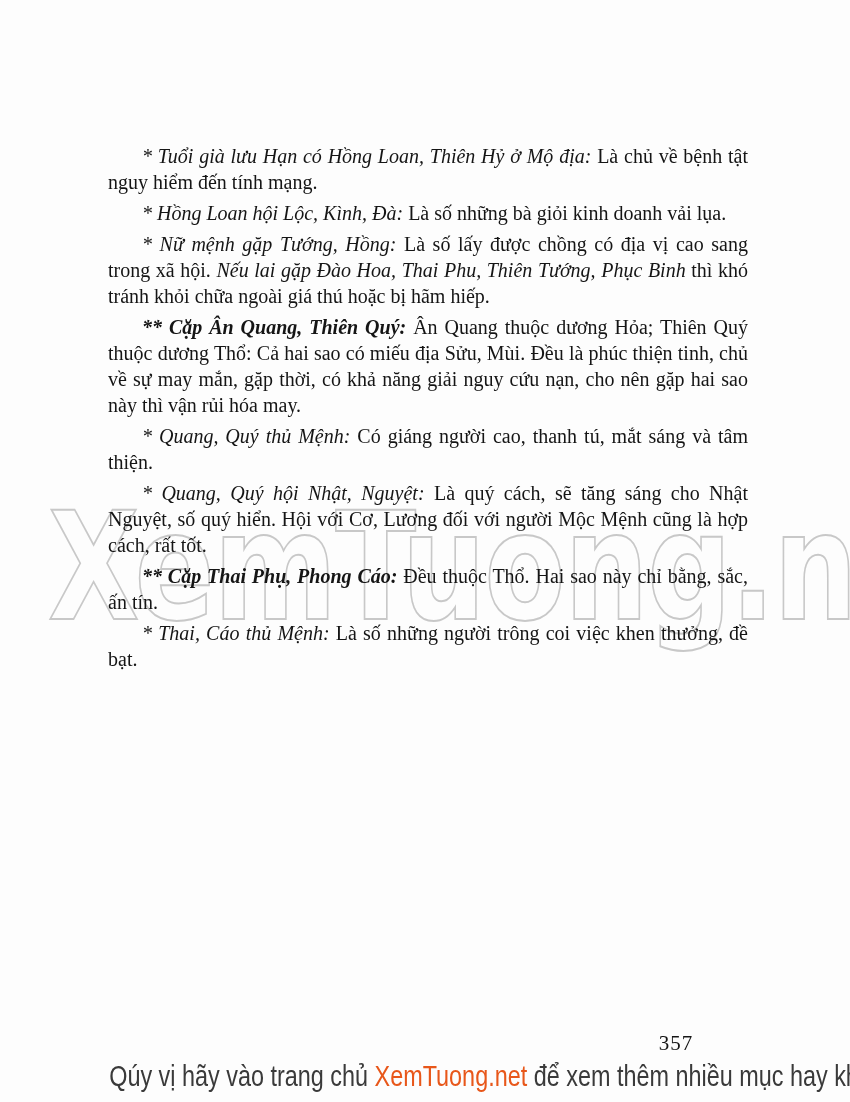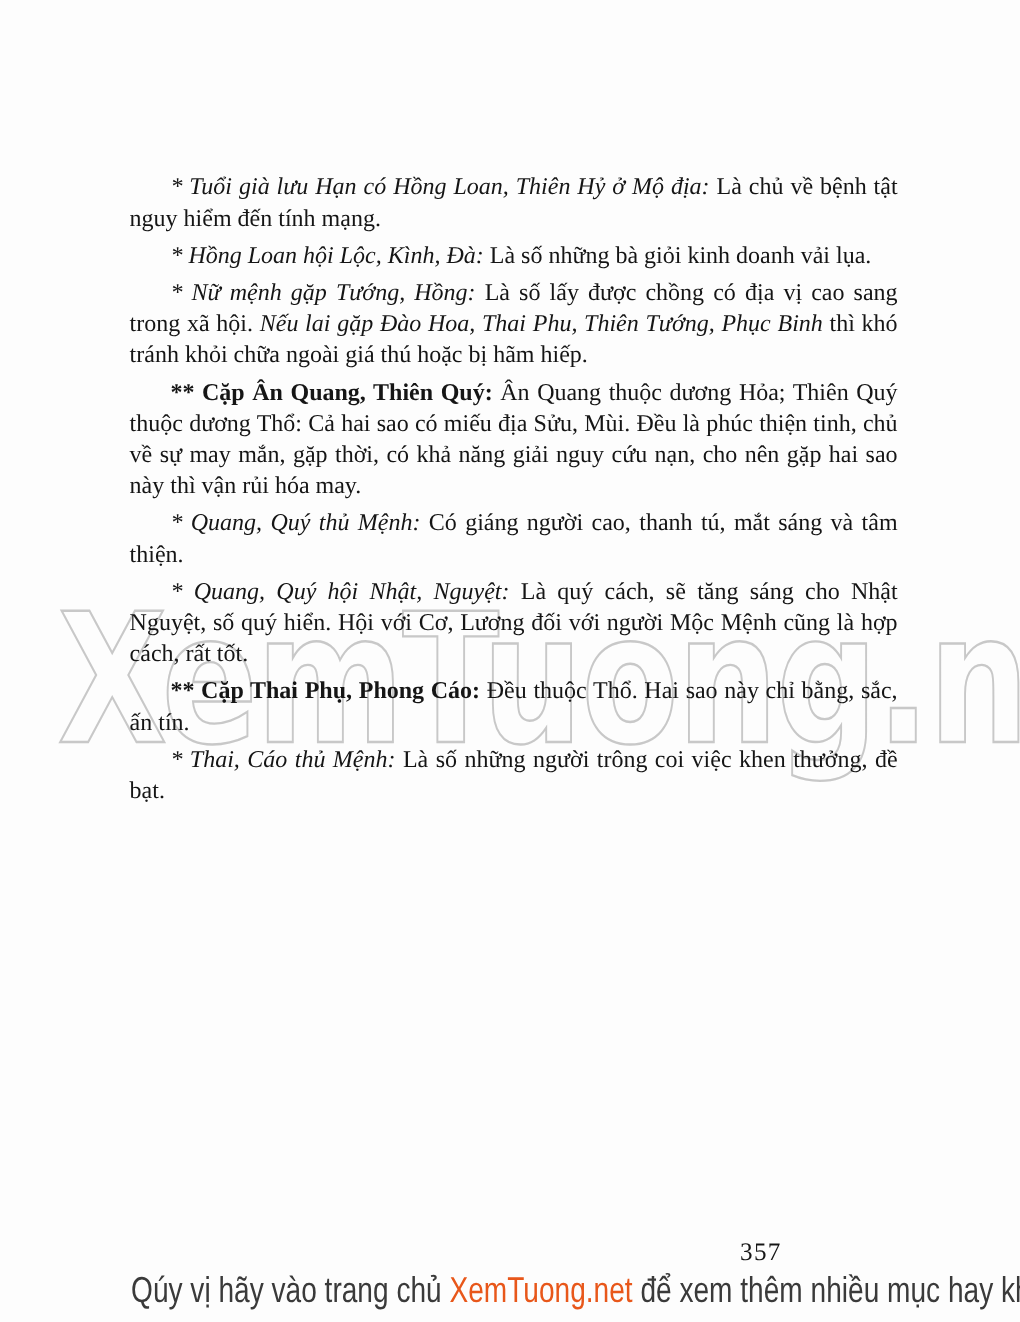--- a/index.html
+++ b/index.html
@@ -45,26 +45,26 @@
     z-index: 1;
   }
   .content p {
     margin: 0 0 5px 0;
     font-size: 20px;
     line-height: 26px;
     text-align: justify;
     text-indent: 34px;
   }
   .seg-italic { font-style: italic; }
-  .seg-bold-italic { font-weight: bold; }
+  .seg-bold-italic { font-style: italic; font-weight: bold; }
   .seg-regular { font-style: normal; font-weight: normal; }
   .page-number {
     position: absolute;
     top: 1031px;
-    left: 589px;
+    left: 631px;
     width: 90px;
     z-index: 1;
     font-size: 21px;
     text-align: center;
     letter-spacing: 1px;
   }
   .footer-bar {
     position: absolute;
     top: 1058px;
     left: 0;

